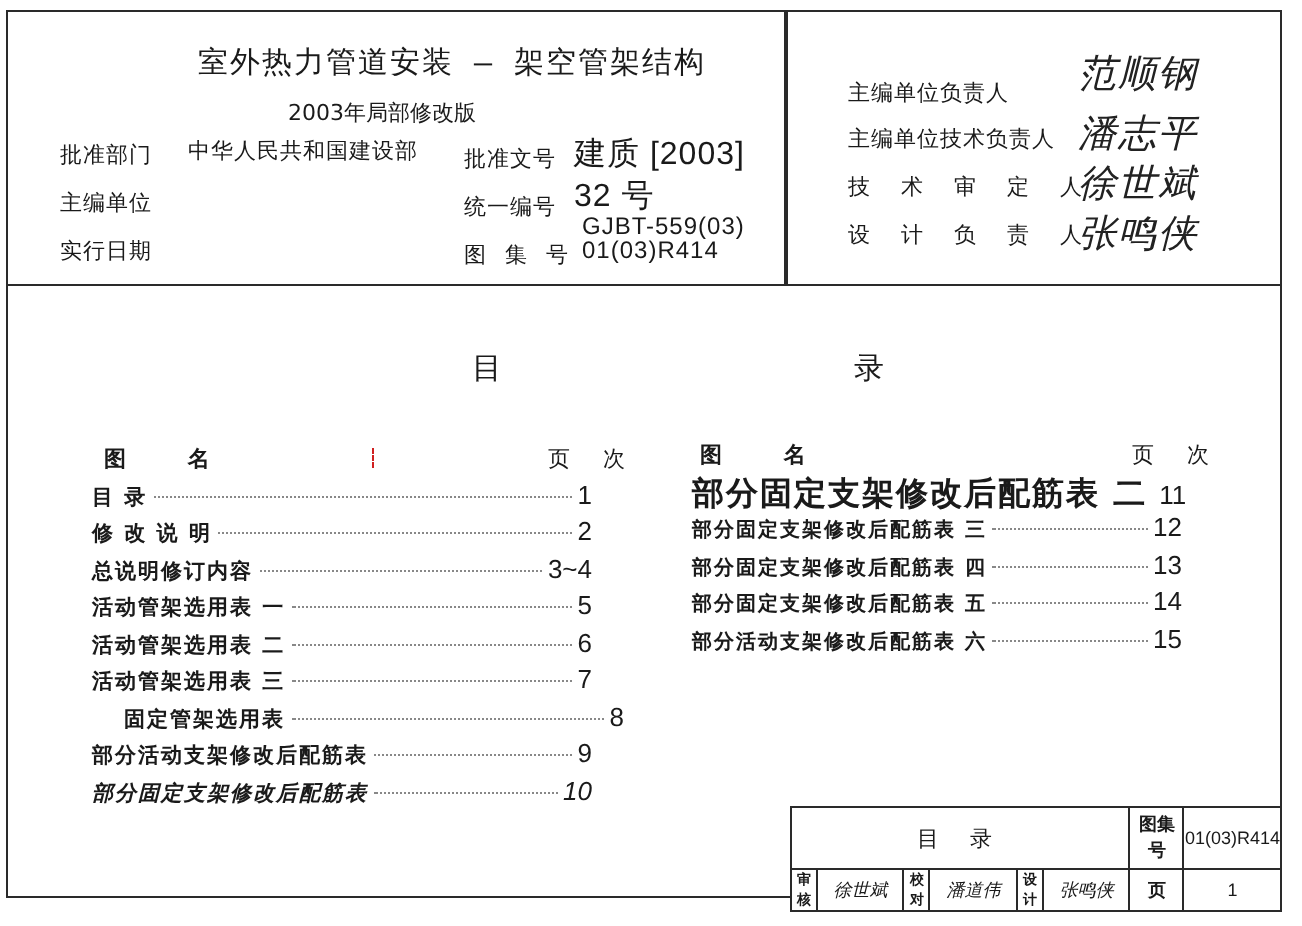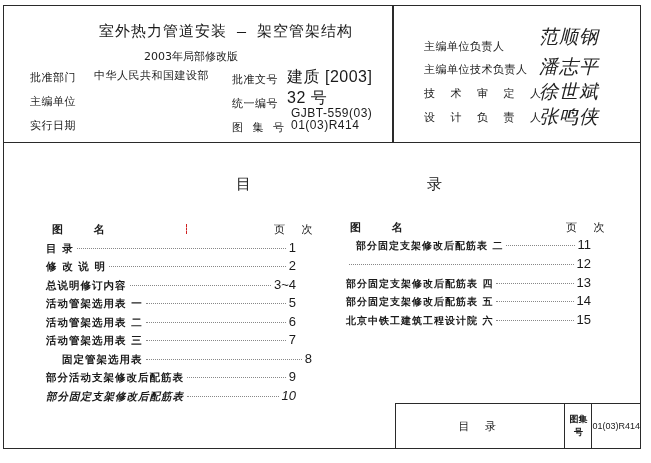--- a/index.html
+++ b/index.html
@@ -101,45 +101,56 @@
 <div class="toc-row" style="left:46px;top:388px;width:250px;font-style:italic;">
   <span class="toc-name">部分固定支架修改后配筋表</span>
     <span class="dots"></span>
     <span class="pg">10</span>
 </div>
 
 <div class="abs label" style="left:350px;top:220px;font-weight:bold;word-spacing:26px;">图 名</div>
 <div class="abs label" style="left:566px;top:220px;word-spacing:12px;">页 次</div>
 
 <div class="toc-row" style="left:346px;top:237px;width:245px;">
-  <span class="toc-name" style="font-size:10px;margin-left:10px;">部分固定支架修改后配筋表 二</span>
+  <span class="toc-name" style="font-size:16px;">部分固定支架修改后配筋表 二</span>
     <span class="dots"></span>
     <span class="pg">11</span>
 </div>
 <div class="toc-row" style="left:346px;top:256px;width:245px;">
+  <span class="toc-name" style="font-size:10px;">部分固定支架修改后配筋表 三</span>
     <span class="dots"></span>
     <span class="pg">12</span>
 </div>
 <div class="toc-row" style="left:346px;top:275px;width:245px;">
   <span class="toc-name" style="font-size:10px;">部分固定支架修改后配筋表 四</span>
     <span class="dots"></span>
     <span class="pg">13</span>
 </div>
 <div class="toc-row" style="left:346px;top:293px;width:245px;">
   <span class="toc-name" style="font-size:10px;">部分固定支架修改后配筋表 五</span>
     <span class="dots"></span>
     <span class="pg">14</span>
 </div>
 <div class="toc-row" style="left:346px;top:312px;width:245px;">
-  <span class="toc-name" style="font-size:10px;">北京中铁工建筑工程设计院 六</span>
+  <span class="toc-name" style="font-size:10px;">部分活动支架修改后配筋表 六</span>
     <span class="dots"></span>
     <span class="pg">15</span>
 </div>
 
 <table class="abs tb" style="left:395px;top:403px;width:246px;height:46px;border-collapse:collapse;background:#fff;">
   <tbody>
       <tr style="height:31px;">
     <td colspan="6" style="font-size:11px;letter-spacing:6px;">目 录</td>
     <td style="width:26px;font-weight:bold;">图集号</td>
     <td style="width:44px;font-family:'Liberation Sans',sans-serif;">01(03)R414</td>
   </tr>
+  <tr style="height:15px;">
+    <td style="width:12px;font-size:7px;font-weight:bold;">审核</td>
+    <td style="font-style:italic;font-family:'DejaVu Serif',serif;">徐世斌</td>
+    <td style="width:12px;font-size:7px;font-weight:bold;">校对</td>
+    <td style="font-style:italic;font-family:'DejaVu Serif',serif;">潘道伟</td>
+    <td style="width:12px;font-size:7px;font-weight:bold;">设计</td>
+    <td style="font-style:italic;font-family:'DejaVu Serif',serif;border-right:1px solid #2a2a2a;">张鸣侠</td>
+    <td style="font-weight:bold;">页</td>
+    <td style="font-family:'Liberation Sans',sans-serif;">1</td>
+  </tr>
 </tbody>
   </table>
 
 </body></html>

